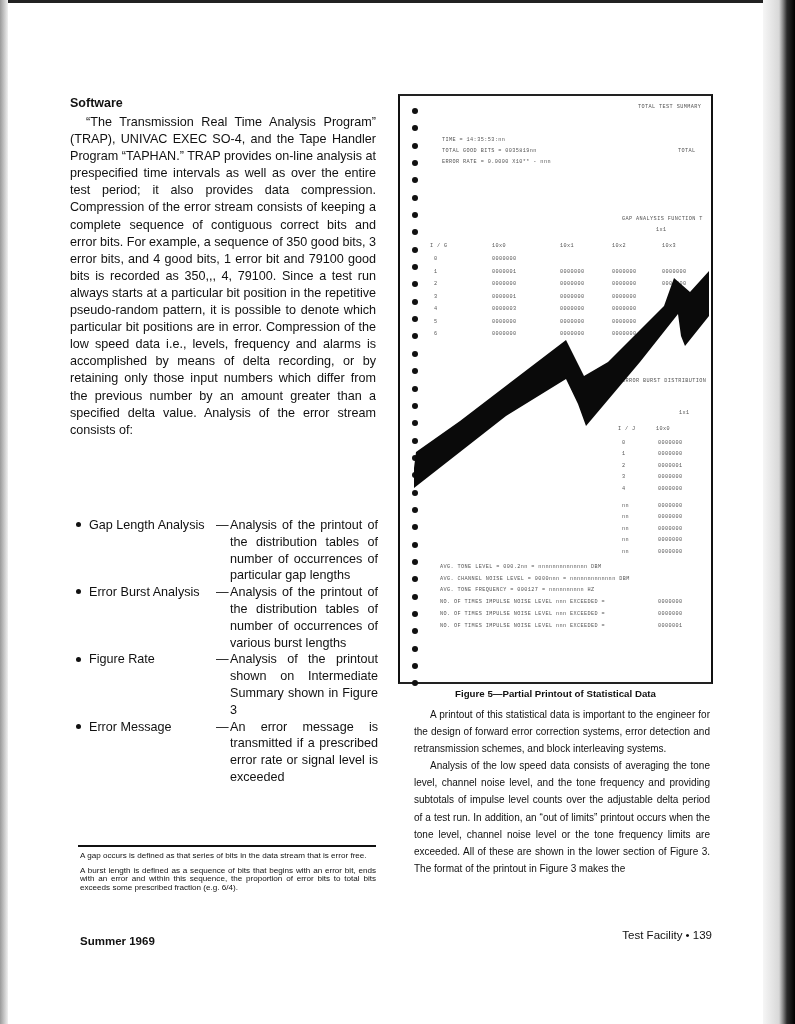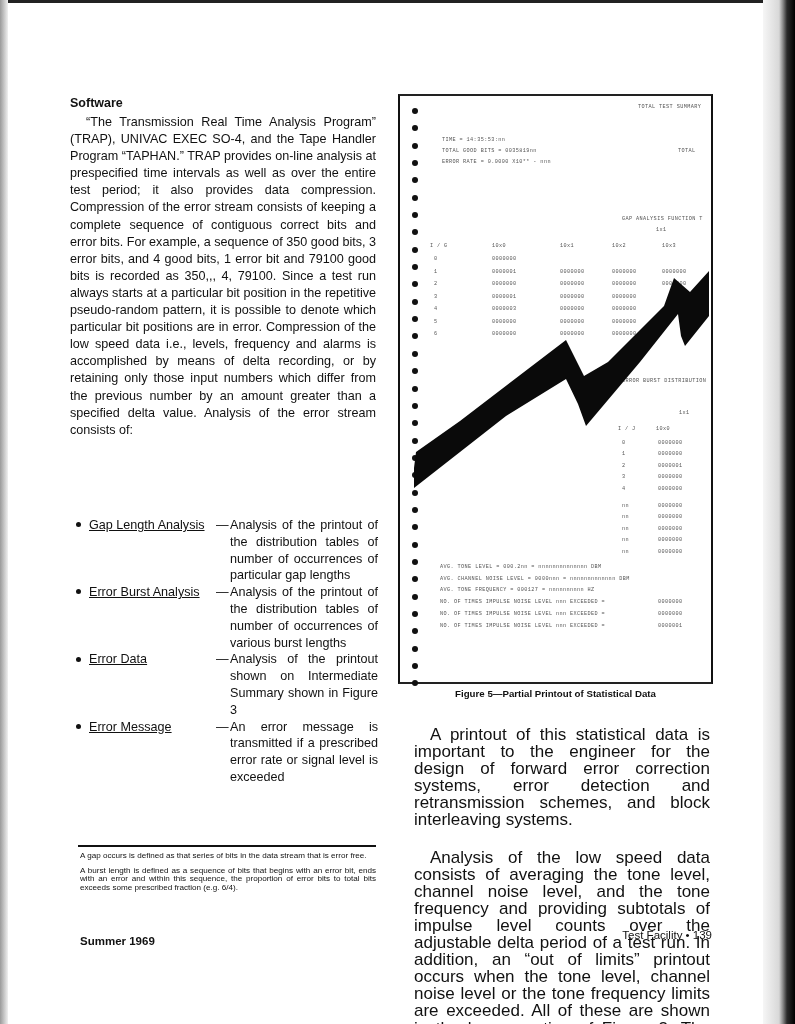--- a/index.html
+++ b/index.html
@@ -15,21 +15,21 @@
   .right-shadow { position: absolute; right: 0; top: 0; width: 32px; height: 1024px;
     background: linear-gradient(to right, #f6f6f6 0, #d8d8d8 50%, #8a8a8a 62%, #2a2a2a 75%, #000 100%); }
 
   .col-left { position: absolute; left: 70px; top: 96px; width: 306px; }
   .heading { font-weight: bold; font-size: 12.5px; margin: 0 0 4px 0; }
   .para { font-size: 12.6px; line-height: 17.1px; text-align: justify; text-indent: 16px; margin: 0; }
   .para.first { }
 
   .bullets { position: absolute; left: 74px; top: 517px; width: 304px; font-size: 12.6px; line-height: 16.8px; }
   .bullet { position: relative; margin-bottom: 0; }
-  .bullet .term { position: absolute; left: 0; top: 0; white-space: nowrap; text-decoration: underline; }
+  .bullet .term { position: absolute; left: 0; top: 0; white-space: nowrap; }
   .bullet .term .dot { display: inline-block; width: 5px; height: 5px; border-radius: 50%; background: #111; margin: 0 8px 2px 2px; vertical-align: middle; }
   .bullet .desc { margin-left: 156px; text-align: justify; position: relative; }
   .bullet .desc .dash { position: absolute; left: -14px; top: 0; }
 
   .footrule { position: absolute; left: 78px; top: 845px; width: 298px; height: 2px; background: #111; }
   .footnotes { position: absolute; left: 80px; top: 852px; width: 296px; font-size: 8.1px; line-height: 8.6px; text-align: justify; }
   .footnotes p { margin: 0 0 6px 0; }
 
   .footer-left { position: absolute; left: 80px; top: 935px; font-weight: bold; font-size: 11.5px; text-align: center; }
   .footer-right { position: absolute; right: 83px; top: 929px; font-weight: normal; font-size: 11.5px; }
@@ -37,21 +37,21 @@
   
   .figure { position: absolute; left: 398px; top: 94px; width: 311px; height: 586px;
     border-left: 2px solid #111; border-top: 2px solid #222; border-right: 2px solid #111; border-bottom: 2px solid #222; }
   .holes { position: absolute; left: 12px; top: 12px; width: 12px; }
   .hole { width: 6px; height: 6px; border-radius: 50%; background: #111; margin-bottom: 11.35px; }
   .pr { position: absolute; font-family: "Liberation Mono", "DejaVu Sans Mono", monospace; font-size: 5.2px; color: #555; letter-spacing: 0.4px; white-space: nowrap; }
   .zig { position: absolute; left: 0; top: 0; }
 
   .caption { position: absolute; left: 398px; top: 688px; width: 315px; text-align: center; font-weight: bold; font-size: 9.7px; }
   .col-right { position: absolute; left: 414px; top: 706px; width: 296px; }
-  .col-right .para { font-size: 17px; line-height: 17.1px; margin-top: 20px; }
+  .col-right .para { font-size: 10px; line-height: 17.1px; }
 </style>
 </head>
 <body>
 
 <div class="top-edge"></div>
 <div class="left-shadow"></div>
 <div class="right-shadow"></div>
 
 <div class="col-left">
   <h3 class="heading">Software</h3>
@@ -61,21 +61,21 @@
 <div class="bullets">
   <div class="bullet">
     <span class="term"><span class="dot"></span><span>Gap Length Analysis</span></span>
     <div class="desc"><span class="dash">—</span><span>Analysis of the printout of the distribution tables of number of occurrences of particular gap lengths</span></div>
   </div>
   <div class="bullet">
     <span class="term"><span class="dot"></span><span>Error Burst Analysis</span></span>
     <div class="desc"><span class="dash">—</span><span>Analysis of the printout of the distribution tables of number of occurrences of various burst lengths</span></div>
   </div>
   <div class="bullet">
-    <span class="term"><span class="dot"></span><span>Error Data</span></span>
+    <span class="term"><span class="dot"></span><span>Figure Rate</span></span>
     <div class="desc"><span class="dash">—</span><span>Analysis of the printout shown on Intermediate Summary shown in Figure 3</span></div>
   </div>
   <div class="bullet">
     <span class="term"><span class="dot"></span><span>Error Message</span></span>
     <div class="desc"><span class="dash">—</span><span>An error message is transmitted if a prescribed error rate or signal level is exceeded</span></div>
   </div>
 </div>
 
 <div class="footrule"></div>
 <div class="footnotes">

